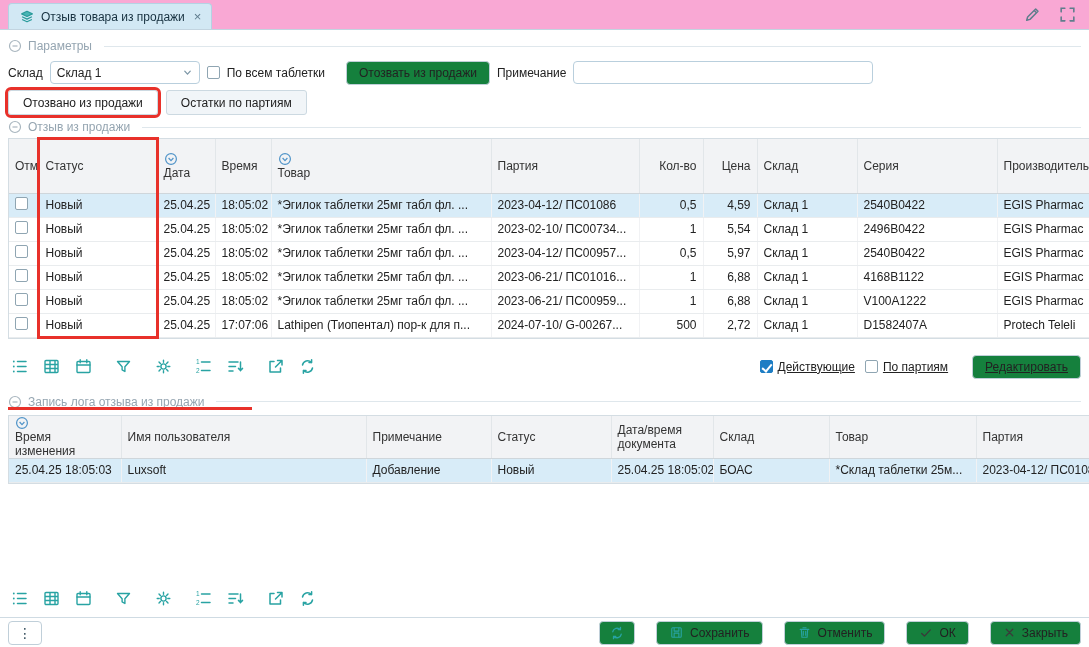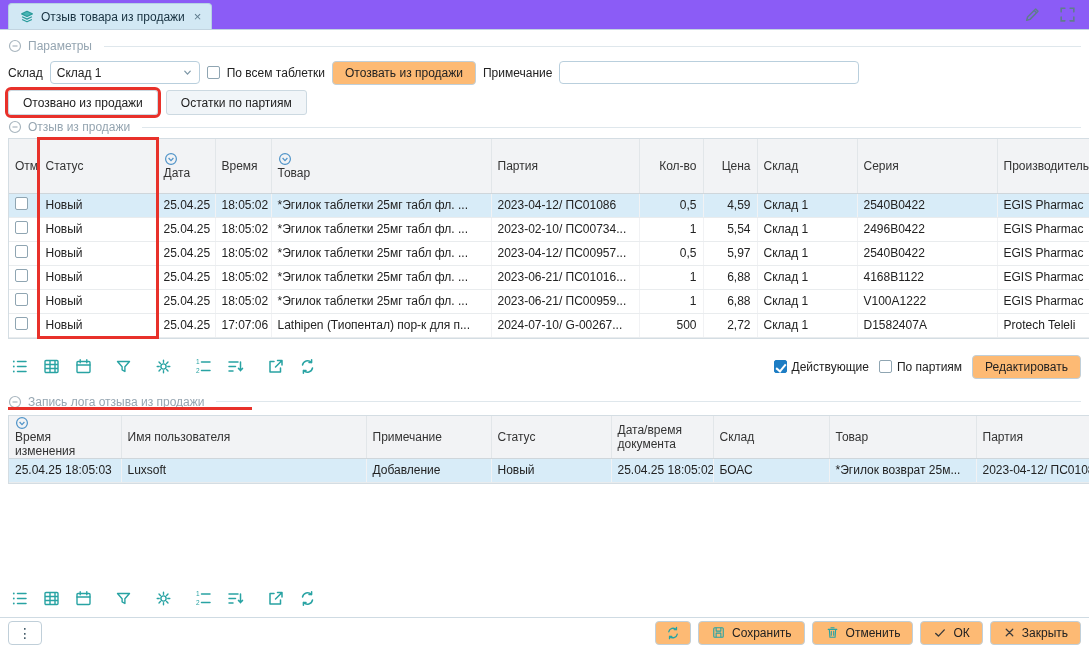--- a/index.html
+++ b/index.html
@@ -9,21 +9,21 @@
     background: #fff;
     font-family: "Liberation Sans", "DejaVu Sans", sans-serif;
     font-size: 12px;
     color: #222;
     overflow: hidden;
   }
   button { font-family: inherit; font-size: 12px; cursor: pointer; }
 
   
   .titlebar {
-    height: 30px; background: #8b5cf6; border-bottom: 1px solid #c2d4e0;
+    height: 30px; background: #f9a8d4; border-bottom: 1px solid #c2d4e0;
     display: flex; align-items: flex-end; padding: 0 8px; position: relative;
   }
   .doc-tab {
     height: 26px; background: #d2e8f4; border: 1px solid #b4d2e3; border-bottom: none;
     border-radius: 4px 4px 0 0; display: flex; align-items: center; gap: 6px;
     padding: 0 10px; color: #16303f;
   }
   .tab-close { color: #5e7b8c; font-size: 13px; line-height: 1; margin-left: 3px; cursor: pointer; }
   .titlebar-tools { position: absolute; right: 12px; top: 5px; display: flex; gap: 16px; }
   .tool-btn { background: none; border: none; padding: 0; display: flex; }
@@ -51,22 +51,22 @@
   .cb {
     width: 13px; height: 13px; border: 1px solid #8fa5b2; border-radius: 2px; background: #fff;
     display: inline-block; position: relative; flex: none; cursor: pointer;
   }
   .cb.checked { background: #1d7dc4; border-color: #1d7dc4; }
   .cb.checked::after {
     content: ""; position: absolute; left: 3.5px; top: 0.5px; width: 4px; height: 8px;
     border: solid #fff; border-width: 0 2px 2px 0; transform: rotate(40deg);
   }
   .btn {
-    height: 24px; padding: 0 12px; background: #fdba74; border: 1px solid #c0cfd9; border-radius: 4px;
-    color: #222; display: inline-flex; align-items: center; gap: 6px; white-space: nowrap;
+    height: 24px; padding: 0 12px; background: #15803d; border: 1px solid #c0cfd9; border-radius: 4px;
+    color: #222; display: inline-flex; align-items: center; gap: 6px; white-space: nowrap; margin-left: 14px;
   }
 
   
   .view-tabs { margin: 5px 8px 0; height: 25px; display: flex; gap: 8px; }
   .vtab {
     height: 25px; padding: 0 14px; display: flex; align-items: center;
     border: 1px solid #ccd9e1; border-radius: 3px; background: #f1f5f8; cursor: pointer;
   }
   .vtab.active { background: #fff; outline: 3px solid #e8312a; outline-offset: 0px; }
 
@@ -88,21 +88,21 @@
   .log-table thead th { height: 36px; }
   tbody td {
     height: 24px; border-bottom: 1px solid #e9ecee; border-right: 1px solid #f1f2f4;
     padding: 0 6px; white-space: nowrap; overflow: hidden; vertical-align: middle;
   }
   tr.selected td { background: #d8ecf8; }
   td.num { text-align: right; }
   .sorticon { vertical-align: -3px; margin-right: 3px; }
 
   
-  .toolbar { margin: 14px 8px 0; height: 28px; display: flex; align-items: center; gap: 10px; }
+  .toolbar { margin: 14px 8px 0; height: 28px; display: flex; align-items: center; gap: 10px; text-decoration: underline; }
   .icon-btn { width: 22px; height: 22px; background: none; border: none; padding: 0;
     display: inline-flex; align-items: center; justify-content: center; flex: none; }
   .gap-l { margin-left: 8px; }
   .spacer { flex: 1; }
   .cb-label { display: inline-flex; align-items: center; gap: 5px; white-space: nowrap; }
 
   .bottom-toolbar { position: absolute; left: 8px; bottom: 38px; height: 22px; display: flex; align-items: center; gap: 10px; }
 
   
   .footer {
@@ -429,21 +429,21 @@
     </thead>
     <tbody>
 
         <tr class="selected">
           <td>25.04.25 18:05:03</td>
           <td>Luxsoft</td>
           <td>Добавление</td>
           <td>Новый</td>
           <td>25.04.25 18:05:02</td>
           <td>БОАС</td>
-          <td>*Эгилок возврат 25м...</td>
+          <td>*Склад таблетки 25м...</td>
           <td>2023-04-12/ ПС01086</td>
         </tr>
       </tbody>
   </table>
 </div>
 
 <div class="bottom-toolbar">
   <button class="icon-btn">
     <svg width="19" height="19" viewBox="0 0 19 19" fill="none" stroke="#28a3a3" stroke-width="1.5" stroke-linecap="round">
       <circle cx="3.8" cy="4.5" r="0.9" fill="#28a3a3" stroke="none"></circle>

